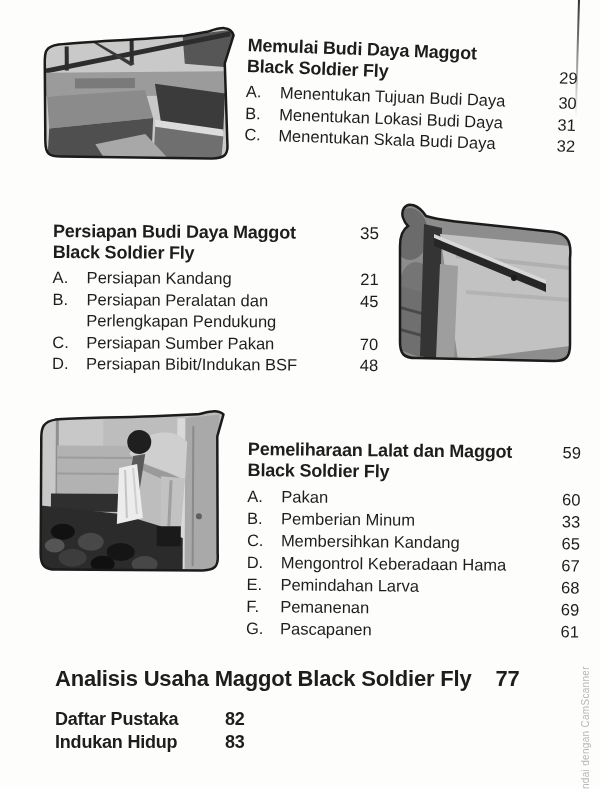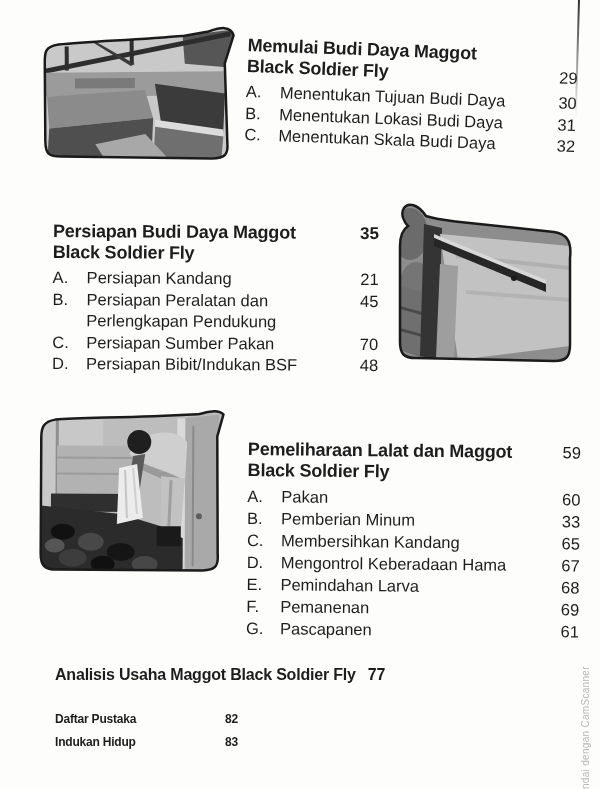--- a/index.html
+++ b/index.html
@@ -9,35 +9,35 @@
     font-family:"Liberation Sans",sans-serif;color:#1d1d1d;
   }
   
   .sec{position:absolute;}
   .sec-head{display:flex;align-items:flex-start;}
   .sec-title{
     flex:1;font-weight:700;font-size:18px;line-height:21px;
     letter-spacing:-0.2px;white-space:pre-line;
   }
   .sec-page{font-size:16.5px;min-width:34px;text-align:right;line-height:21px;}
-  .sec-page.bold{font-weight:700;font-size:17px;}
+  .sec-page.bold{font-weight:400;font-size:17px;}
   .align-line2 .sec-page{align-self:flex-end;}
   .items{margin-top:4px;}
   .row{display:flex;align-items:flex-start;font-size:16.5px;line-height:21.5px;}
   .sec3 .row{line-height:22px;}
   .letter{width:34px;flex:none;}
   .label{flex:1;white-space:pre-line;}
   .pg{min-width:34px;text-align:right;flex:none;}
   
   .sec1{left:248px;top:35px;width:331px;transform:rotate(2.1deg);transform-origin:0 0;}
   .sec2{left:53px;top:221px;width:326px;transform:rotate(0.35deg);transform-origin:0 0;}
   .sec3{left:248px;top:439px;width:333px;transform:rotate(0.6deg);transform-origin:0 0;}
-  .sec4{left:55px;top:666px;display:flex;gap:12px;font-size:16px;font-weight:700;letter-spacing:-0.2px;justify-content:center;}
+  .sec4{left:55px;top:666px;display:flex;gap:24px;font-size:22px;font-weight:700;letter-spacing:-0.2px;justify-content:center;}
   .backmatter{left:55px;top:708px;}
-  .bm-row{display:flex;font-size:12px;font-weight:700;line-height:23px;letter-spacing:-0.2px;}
+  .bm-row{display:flex;font-size:18px;font-weight:700;line-height:23px;letter-spacing:-0.2px;}
   .bm-label{width:170px;}
   
   .photo{position:absolute;}
   .photo svg{display:block;}
   .photo1{left:35px;top:22px;transform:rotate(-0.4deg);}
   .photo2{left:396px;top:194px;}
   .photo3{left:33px;top:406px;transform:rotate(0.3deg);}
   
   .edge-line{
     position:absolute;left:578px;top:0;width:2px;height:118px;

